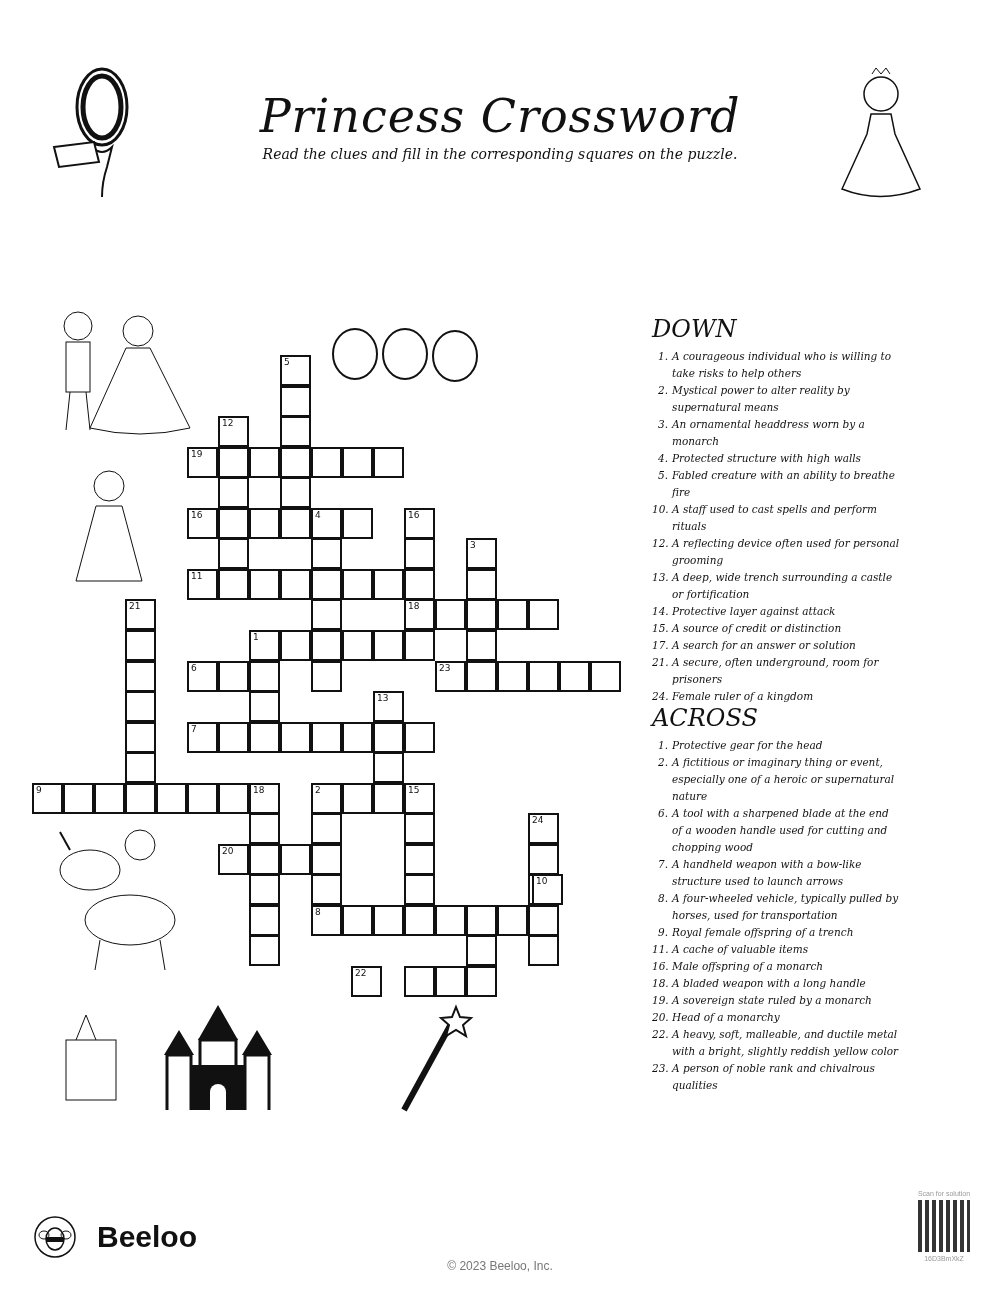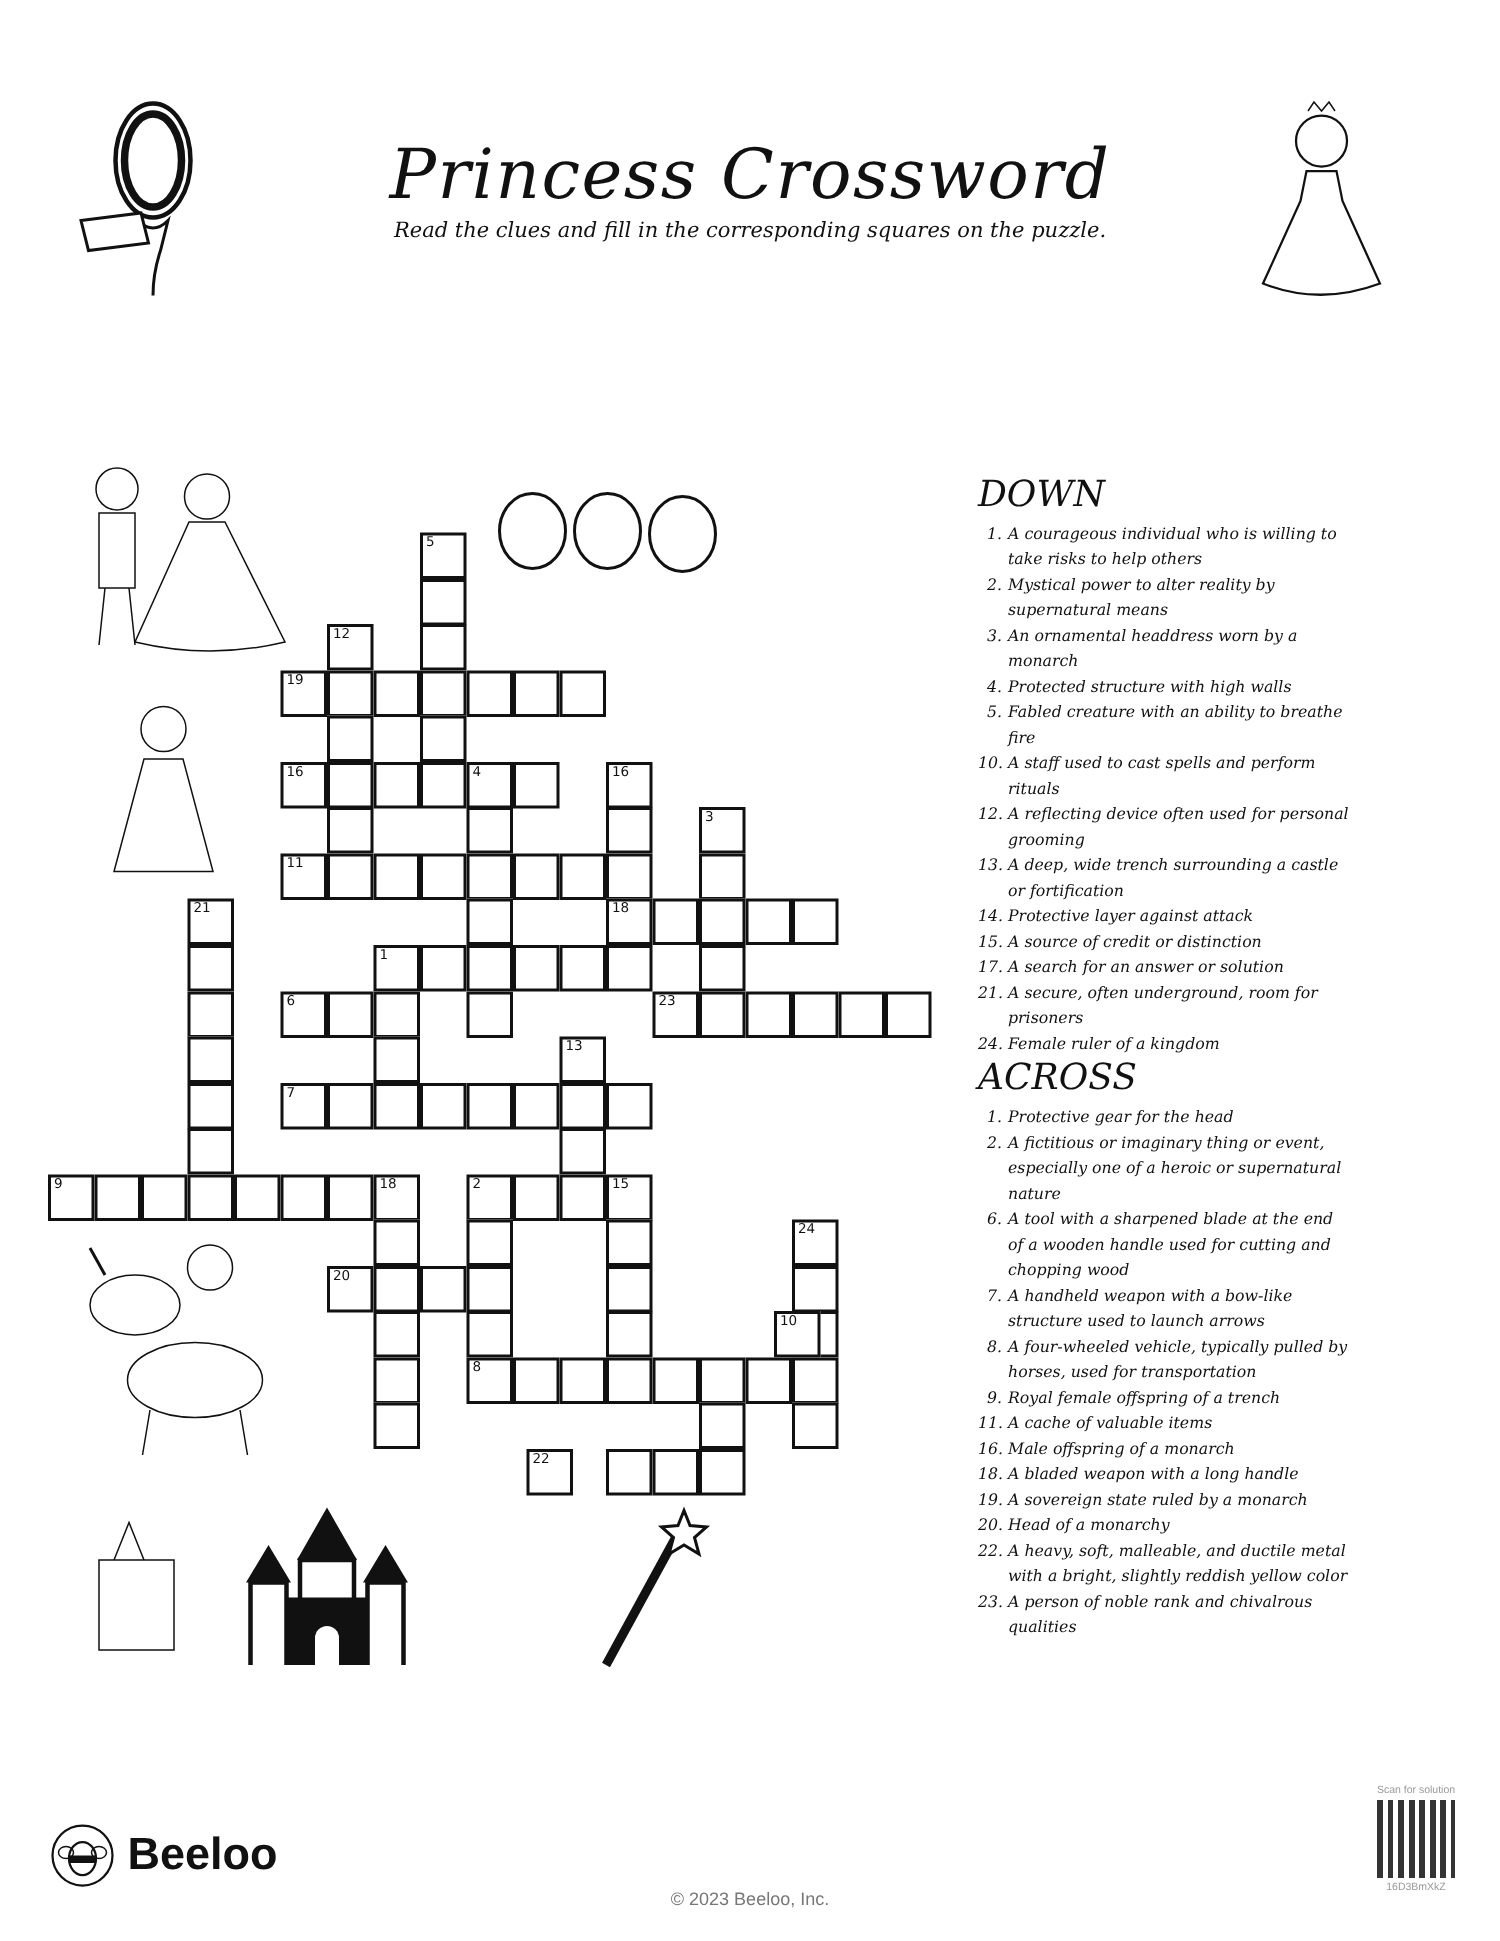--- a/index.html
+++ b/index.html
@@ -8,21 +8,21 @@
   .subtitle { position:absolute; left:0; width:1000px; top:146px; text-align:center; font-family:"DejaVu Serif", serif; font-style:italic; font-size:14px; }
   .grid { position:absolute; left:0; top:0; }
   .cell { position:absolute; width:31px; height:31px; box-sizing:border-box; border:2px solid #111; background:#fff; margin-left:-1px; margin-top:-1px; }
   .cell .num { position:absolute; left:2px; top:0px; font-family:"DejaVu Sans", sans-serif; font-size:9px; color:#111; }
   .clues { position:absolute; left:652px; width:250px; font-family:"DejaVu Serif", serif; font-style:italic; font-size:10.5px; line-height:17px; }
   .clues h2 { margin:0 0 4px 0; font-weight:normal; font-size:24px; line-height:30px; }
   .clue { display:flex; }
   .clue .n { width:16px; flex:none; text-align:right; margin-right:4px; }
   .clue .t { flex:1; }
   .art { position:absolute; }
-  .logo { position:absolute; left:33px; top:1215px; display:flex; align-items:center; gap:8px; }
+  .logo { position:absolute; left:33px; top:1215px; display:flex; align-items:center; gap:20px; }
   .logo .word { font-size:30px; font-weight:bold; font-family:"Liberation Sans", sans-serif; }
   .copyright { position:absolute; left:0; width:1000px; top:1259px; text-align:center; font-size:12px; color:#777; }
   .qr { position:absolute; left:914px; top:1190px; width:60px; text-align:center; font-size:7px; color:#999; }
   .qr .code { width:52px; height:52px; margin:3px auto; background:
     repeating-linear-gradient(90deg,#111 0 4px,#fff 4px 7px),#111; opacity:.85; position:relative; }
 </style>
 </head>
 <body>
 
 <div class="title">Princess Crossword</div>
@@ -220,21 +220,21 @@
       <span class="num">24</span>
     </div>
     <div class="cell" style="left: 529px; top: 844.8px;"></div>
     <div class="cell" style="left: 529px; top: 875.35px;"></div>
     <div class="cell" style="left: 529px; top: 905.9px;"></div>
     <div class="cell" style="left: 529px; top: 936.45px;"></div>
     <div class="cell" style="left: 219px; top: 844.8px;">
       <span class="num">20</span>
     </div>
     <div class="cell" style="left: 281px; top: 844.8px;"></div>
-    <div class="cell" style="left: 476px; top: 875.35px; margin-left: 40px;">
+    <div class="cell" style="left: 492px; top: 875.35px; margin-left: 40px;">
       <span class="num">10</span>
     </div>
     <div class="cell" style="left: 467px; top: 905.9px;"></div>
     <div class="cell" style="left: 467px; top: 936.45px;"></div>
     <div class="cell" style="left: 467px; top: 967px;"></div>
     <div class="cell" style="left: 343px; top: 905.9px;"></div>
     <div class="cell" style="left: 374px; top: 905.9px;"></div>
     <div class="cell" style="left: 436px; top: 905.9px;"></div>
     <div class="cell" style="left: 498px; top: 905.9px;"></div>
     <div class="cell" style="left: 352px; top: 967px;">

